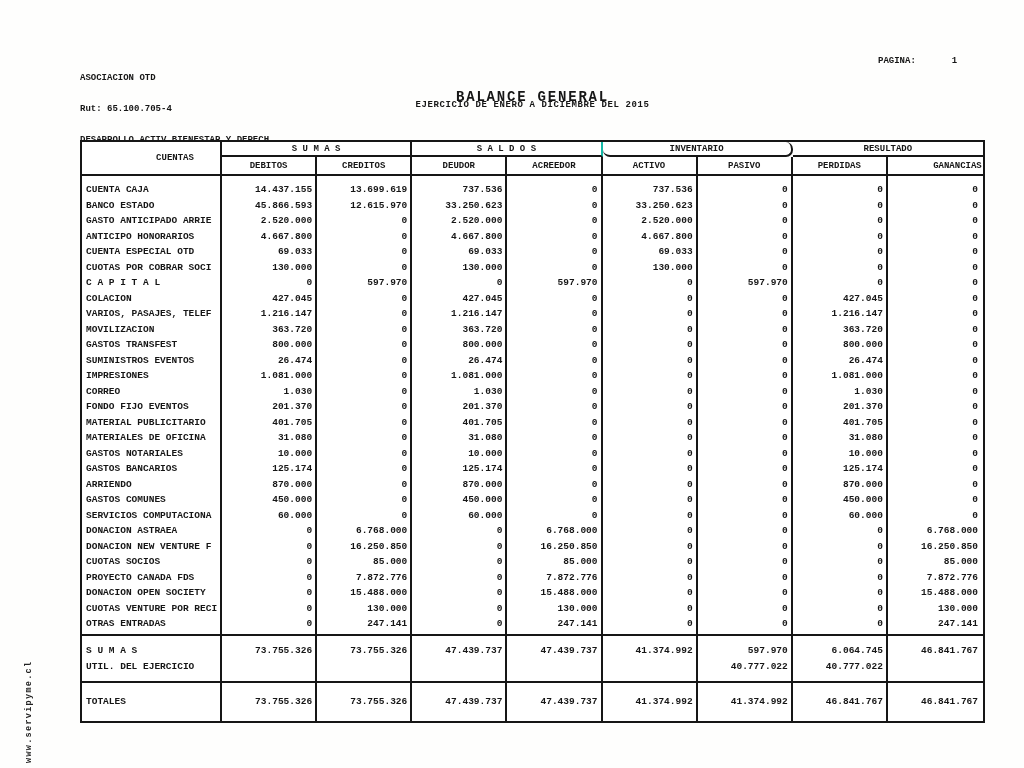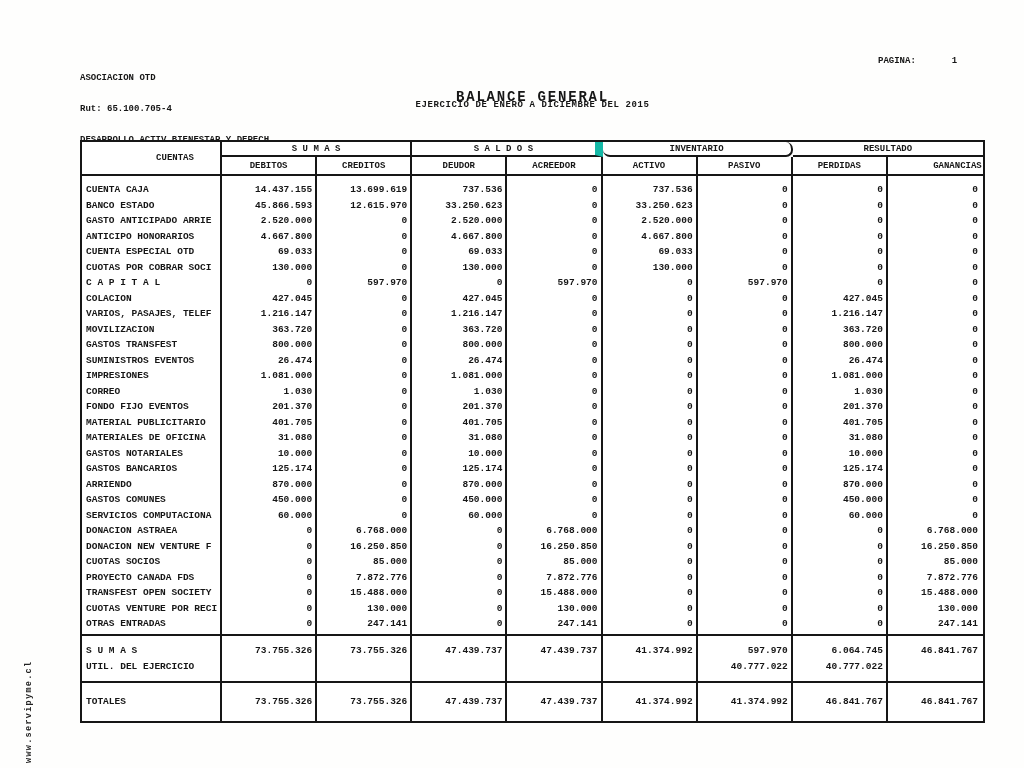--- a/index.html
+++ b/index.html
@@ -15,21 +15,21 @@
   .doc-subtitle { position:absolute; left:80px; top:100px; width:905px; text-align:center; font-size:9px; letter-spacing:0.6px; }
   .watermark { position:absolute; left:24px; top:763px; transform:rotate(-90deg); transform-origin:0 0; font-size:8.5px; letter-spacing:1.3px; white-space:nowrap; color:#222; }
 
   .btable { position:absolute; left:80px; top:140px; width:905px; background:#fff; border:2px solid #161616; --cols:140px repeat(8,1fr); }
 
   .thead { display:grid; grid-template-columns:var(--cols); grid-template-rows:15px 17px; border-bottom:2px solid #161616; font-size:9px; }
   .hc { display:flex; align-items:center; justify-content:center; white-space:nowrap; }
   .hcuentas { grid-row:1/3; grid-column:1; border-right:2px solid #161616;margin-left:48px; }
   .hgroup { grid-row:1; border-bottom:2px solid #161616; }
   .g1 { grid-column:2/4; border-right:2px solid #161616; }
-  .g2 { grid-column:4/6; border-right:8px solid #14b8a6;text-align:center; }
+  .g2 { grid-column:4/6; border-right:2px solid #14b8a6;text-align:center; }
   .g3 { grid-column:6/8; border-right:2px solid #161616;border-radius:7px; }
   .g4 { grid-column:8/10; }
   .hsub { grid-row:2; border-right:2px solid #161616; }
   .hsub.c9 { border-right:none;margin-left:44px; }
   .c2{grid-column:2}.c3{grid-column:3}.c4{grid-column:4}.c5{grid-column:5}
   .c6{grid-column:6}.c7{grid-column:7}.c8{grid-column:8}.c9{grid-column:9}
 
   .tbody { position:relative; height:458px; padding-top:6px; }
   .tsummary { position:relative; height:47px; padding-top:6px; border-top:2px solid #161616; }
   .ttotals { position:relative; height:40px; padding-top:10px; border-top:2px solid #161616; }
@@ -366,21 +366,21 @@
           <div class="cell num">0</div>
           <div class="cell num">7.872.776</div>
           <div class="cell num">0</div>
           <div class="cell num">7.872.776</div>
           <div class="cell num">0</div>
           <div class="cell num">0</div>
           <div class="cell num">0</div>
           <div class="cell num">7.872.776</div>
         </div>
         <div class="trow">
-          <div class="cell label">TRANSFEST OPEN SOCIETY</div>
+          <div class="cell label">DONACION OPEN SOCIETY</div>
           <div class="cell num">0</div>
           <div class="cell num">15.488.000</div>
           <div class="cell num">0</div>
           <div class="cell num">15.488.000</div>
           <div class="cell num">0</div>
           <div class="cell num">0</div>
           <div class="cell num">0</div>
           <div class="cell num">15.488.000</div>
         </div>
         <div class="trow">

